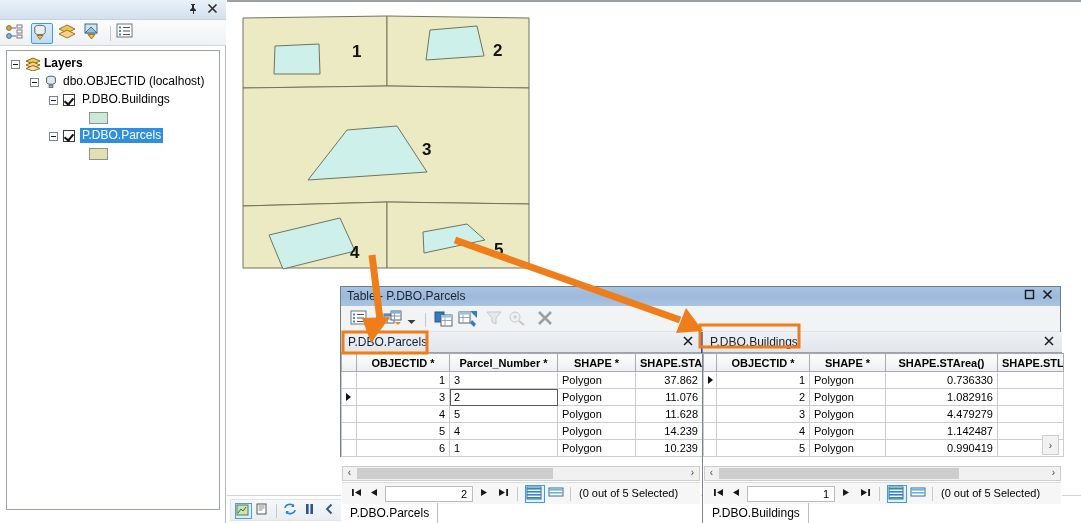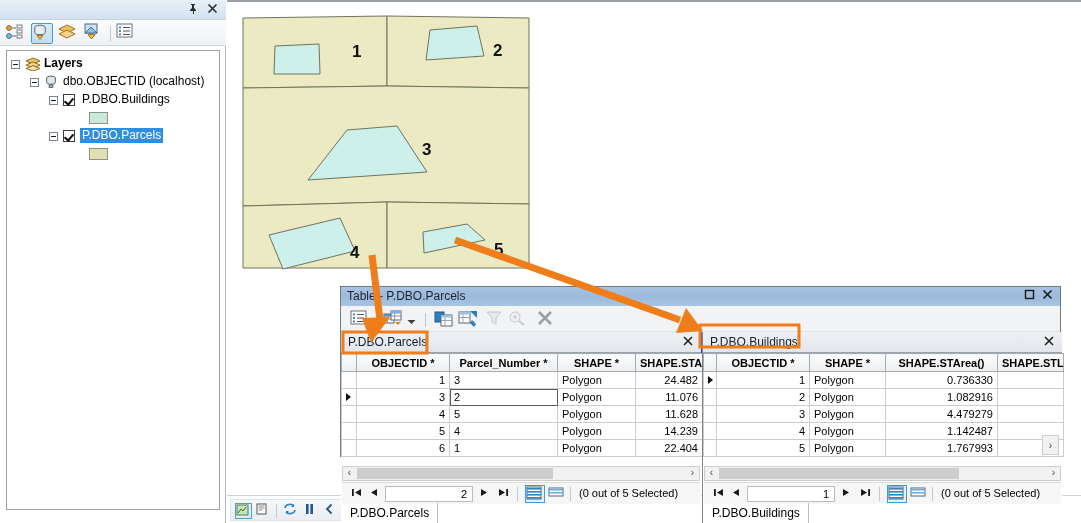--- a/index.html
+++ b/index.html
@@ -490,21 +490,21 @@
               <th>SHAPE *</th>
               <th>SHAPE.STArea</th>
             </tr>
           </thead>
           <tbody>
             <tr>
               <td class="rowsel"></td>
               <td class="num">1</td>
               <td>3</td>
               <td>Polygon</td>
-              <td class="num">24.482</td>
+              <td class="num">37.862</td>
             </tr>
             <tr>
               <td class="rowsel cur"></td>
               <td class="num">3</td>
               <td class="editing">2</td>
               <td>Polygon</td>
               <td class="num">11.076</td>
             </tr>
             <tr>
               <td class="rowsel"></td>
@@ -518,21 +518,21 @@
               <td class="num">5</td>
               <td>4</td>
               <td>Polygon</td>
               <td class="num">14.239</td>
             </tr>
             <tr>
               <td class="rowsel"></td>
               <td class="num">6</td>
               <td>1</td>
               <td>Polygon</td>
-              <td class="num">22.404</td>
+              <td class="num">10.239</td>
             </tr>
           </tbody>
         </table>
       </div>
 
       <div class="hscroll" style="top:134px;">
         <span class="a" style="left:0">‹</span>
         <div class="thumb" style="width:196px;"></div>
         <span class="a" style="right:0">›</span>
       </div>
@@ -639,21 +639,21 @@
               <td class="rowsel"></td>
               <td class="num">4</td>
               <td>Polygon</td>
               <td class="num">1.142487</td>
               <td></td>
             </tr>
             <tr>
               <td class="rowsel"></td>
               <td class="num">5</td>
               <td>Polygon</td>
-              <td class="num">1.767993</td>
+              <td class="num">0.990419</td>
               <td></td>
             </tr>
           </tbody>
         </table>
       </div>
 
       <div class="hscroll" style="top:134px;">
         <span class="a" style="left:0">‹</span>
         <div class="thumb" style="width:240px;"></div>
         <span class="a" style="right:0">›</span>

